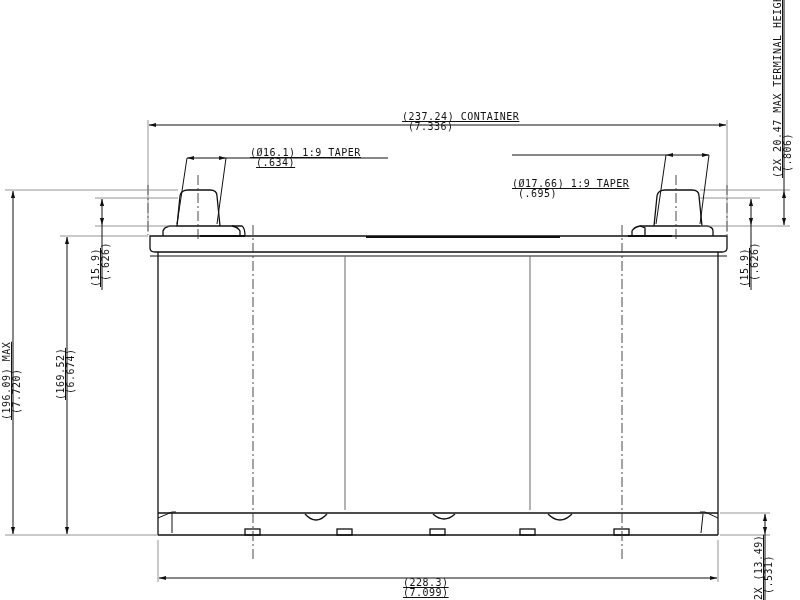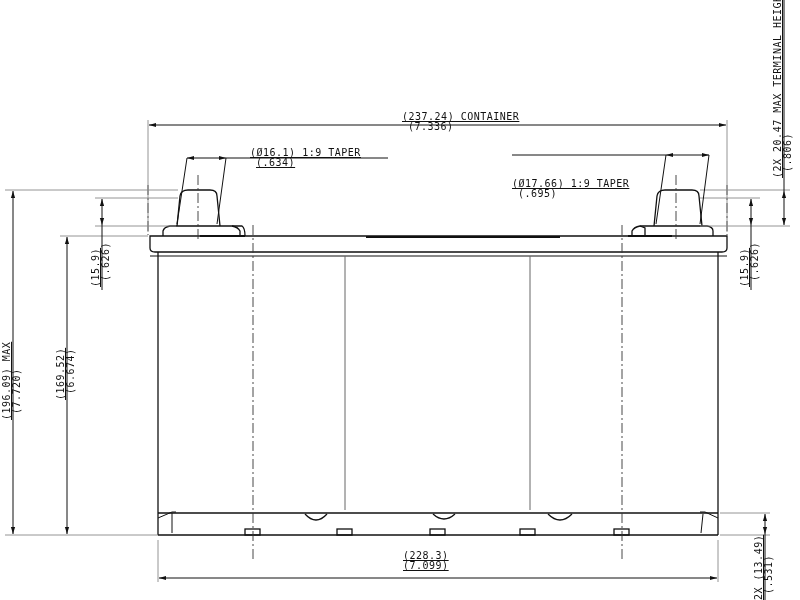--- a/index.html
+++ b/index.html
@@ -120,21 +120,21 @@
   <span class="l">(7.336)</span>
 </div>
 <div class="lbl" style="left:250px;top:148px;text-decoration:underline;">
   <span class="u">(Ø16.1) 1:9 TAPER</span>
   <span class="l">(.634)</span>
 </div>
 <div class="lbl" style="left:512px;top:145px;margin-top:34px;">
   <span class="u">(Ø17.66) 1:9 TAPER</span>
   <span class="l">(.695)</span>
 </div>
-<div class="lbl" style="left:403px;top:551px;">
+<div class="lbl" style="left:403px;top:578px;">
   <span class="u">(228.3)</span>
   <span class="u">(7.099)</span>
 </div>
 
 <div class="lbl vert" style="left:2px;top:420px;">
   <span class="u">(196.09) MAX</span>
   <span class="l">(7.720)</span>
 </div>
 <div class="lbl vert" style="left:56px;top:400px;">
   <span class="u">(169.52)</span>

